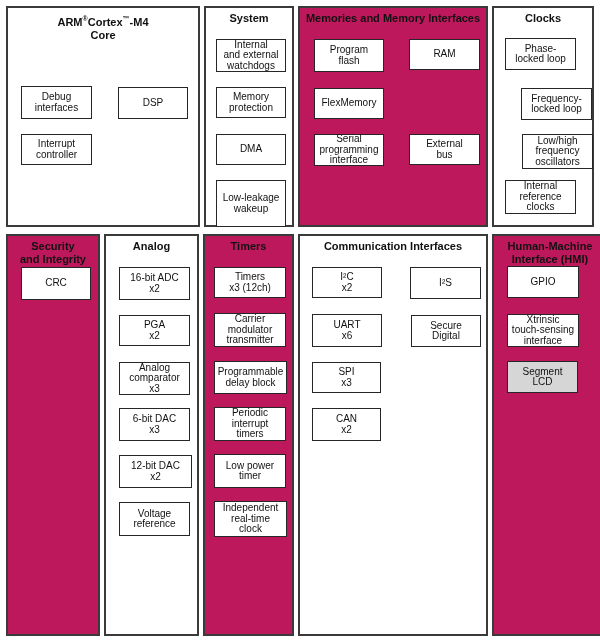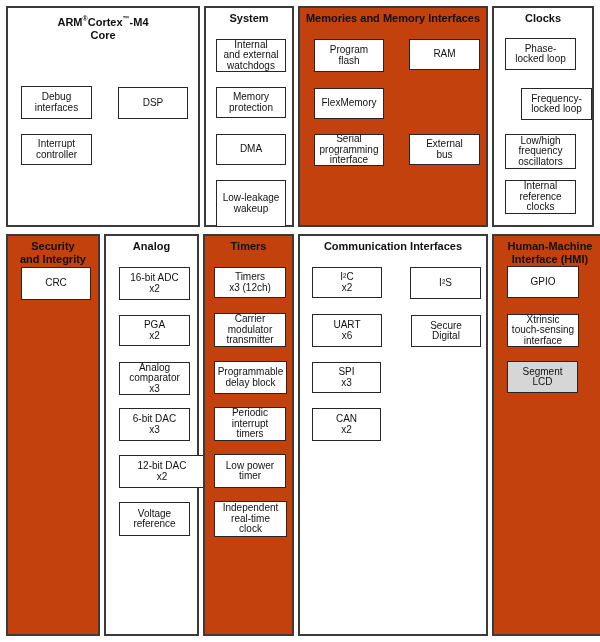--- a/index.html
+++ b/index.html
@@ -5,21 +5,21 @@
   html, body { margin:0; padding:0; background:#ffffff; }
   body { width:600px; height:642px; font-family:"Liberation Sans", sans-serif; color:#111; }
   .page { position:relative; width:600px; height:642px; background:#ffffff; overflow:hidden; }
 
   .sec {
     position:absolute;
     box-sizing:border-box;
     border:2px solid #3a3a3a;
     background:#ffffff;
   }
-  .sec.gray { background:#c2410c; }
+  .sec.gray { background:#be185d; }
 
   .sec-title {
     position:absolute;
     top:4px; left:0; right:0;
     text-align:center;
     font-weight:bold;
     font-size:11px;
     line-height:13px;
     white-space:pre;
   }
@@ -78,21 +78,21 @@
     <div class="blk" style="left:109px;top:126px;width:71px;height:31px">External
 bus</div>
   </section>
 
   <section class="sec" style="left:492px;top:6px;width:102px;height:221px">
     <div class="sec-title">Clocks</div>
     <div class="blk" style="left:11px;top:30px;width:71px;height:32px">Phase-
 locked loop</div>
     <div class="blk" style="left:27px;top:80px;width:71px;height:32px">Frequency-
 locked loop</div>
-    <div class="blk" style="left:11px;top:126px;width:71px;height:35px">Low/high
+    <div class="blk" style="left:28px;top:126px;width:71px;height:35px">Low/high
 frequency
 oscillators</div>
     <div class="blk" style="left:11px;top:172px;width:71px;height:34px">Internal
 reference
 clocks</div>
   </section>
 
   <section class="sec gray" style="left:6px;top:234px;width:94px;height:402px">
     <div class="sec-title">Security
 and Integrity</div>
@@ -103,21 +103,21 @@
     <div class="sec-title">Analog</div>
     <div class="blk" style="left:13px;top:31px;width:71px;height:33px">16-bit ADC
 x2</div>
     <div class="blk" style="left:13px;top:79px;width:71px;height:31px">PGA
 x2</div>
     <div class="blk" style="left:13px;top:126px;width:71px;height:33px">Analog
 comparator
 x3</div>
     <div class="blk" style="left:13px;top:172px;width:71px;height:33px">6-bit DAC
 x3</div>
-    <div class="blk" style="left:13px;top:219px;width:86px;height:33px">12-bit DAC
+    <div class="blk" style="left:13px;top:219px;width:73px;height:33px">12-bit DAC
 x2</div>
     <div class="blk" style="left:13px;top:266px;width:71px;height:34px">Voltage
 reference</div>
   </section>
 
   <section class="sec gray" style="left:203px;top:234px;width:91px;height:402px">
     <div class="sec-title">Timers</div>
     <div class="blk" style="left:9px;top:31px;width:72px;height:31px">Timers
 x3 (12ch)</div>
     <div class="blk" style="left:9px;top:77px;width:72px;height:34px">Carrier

